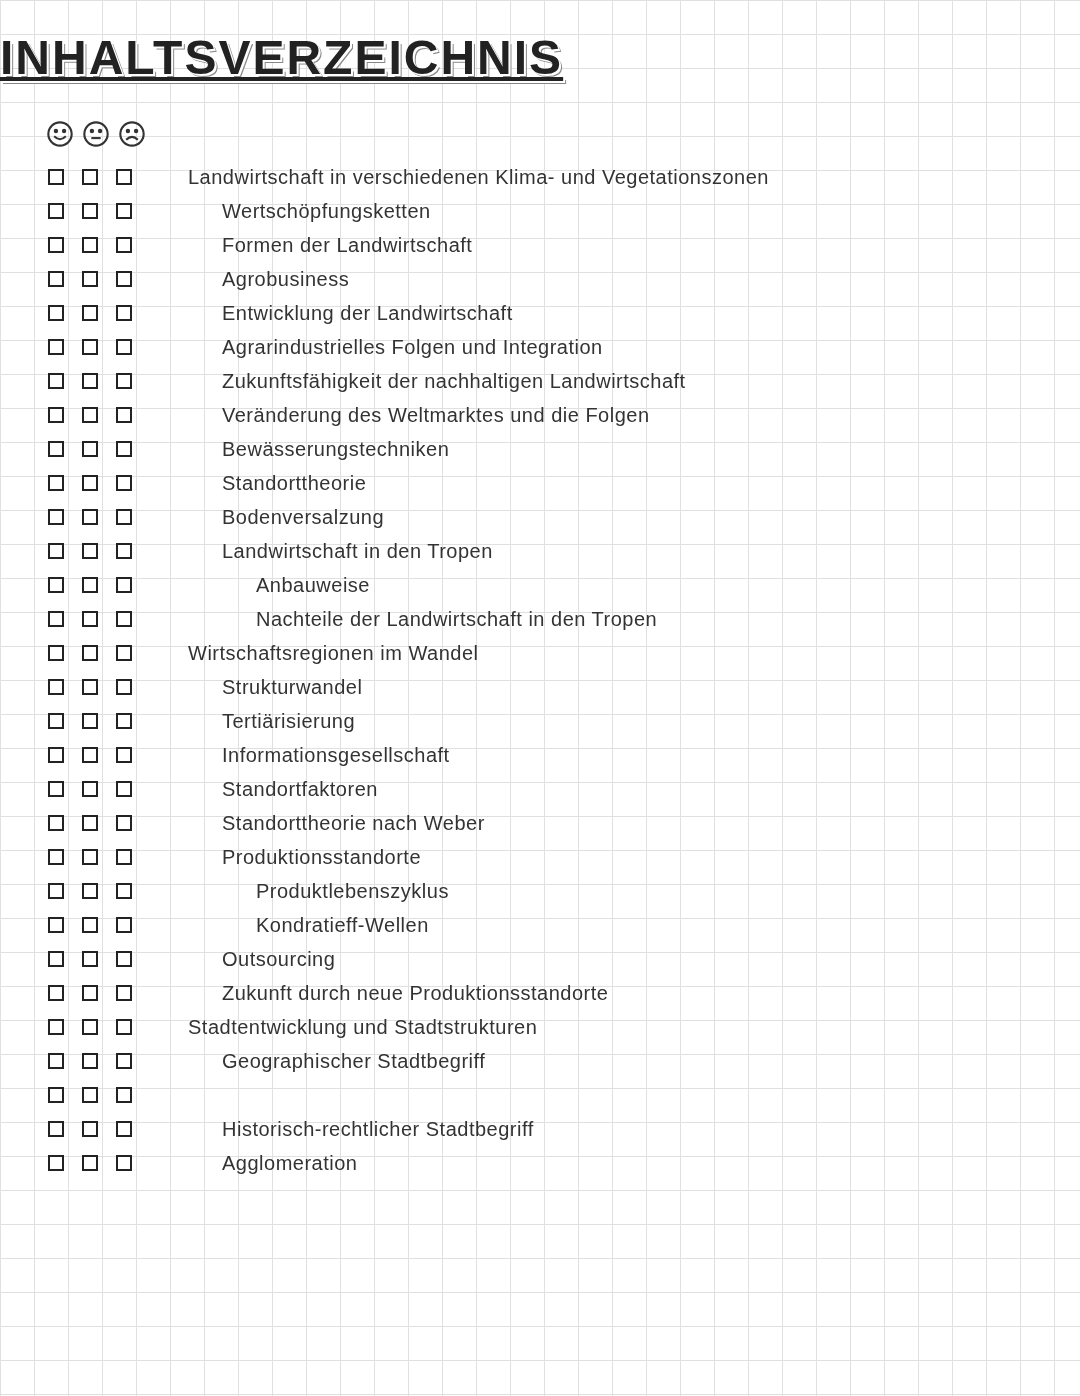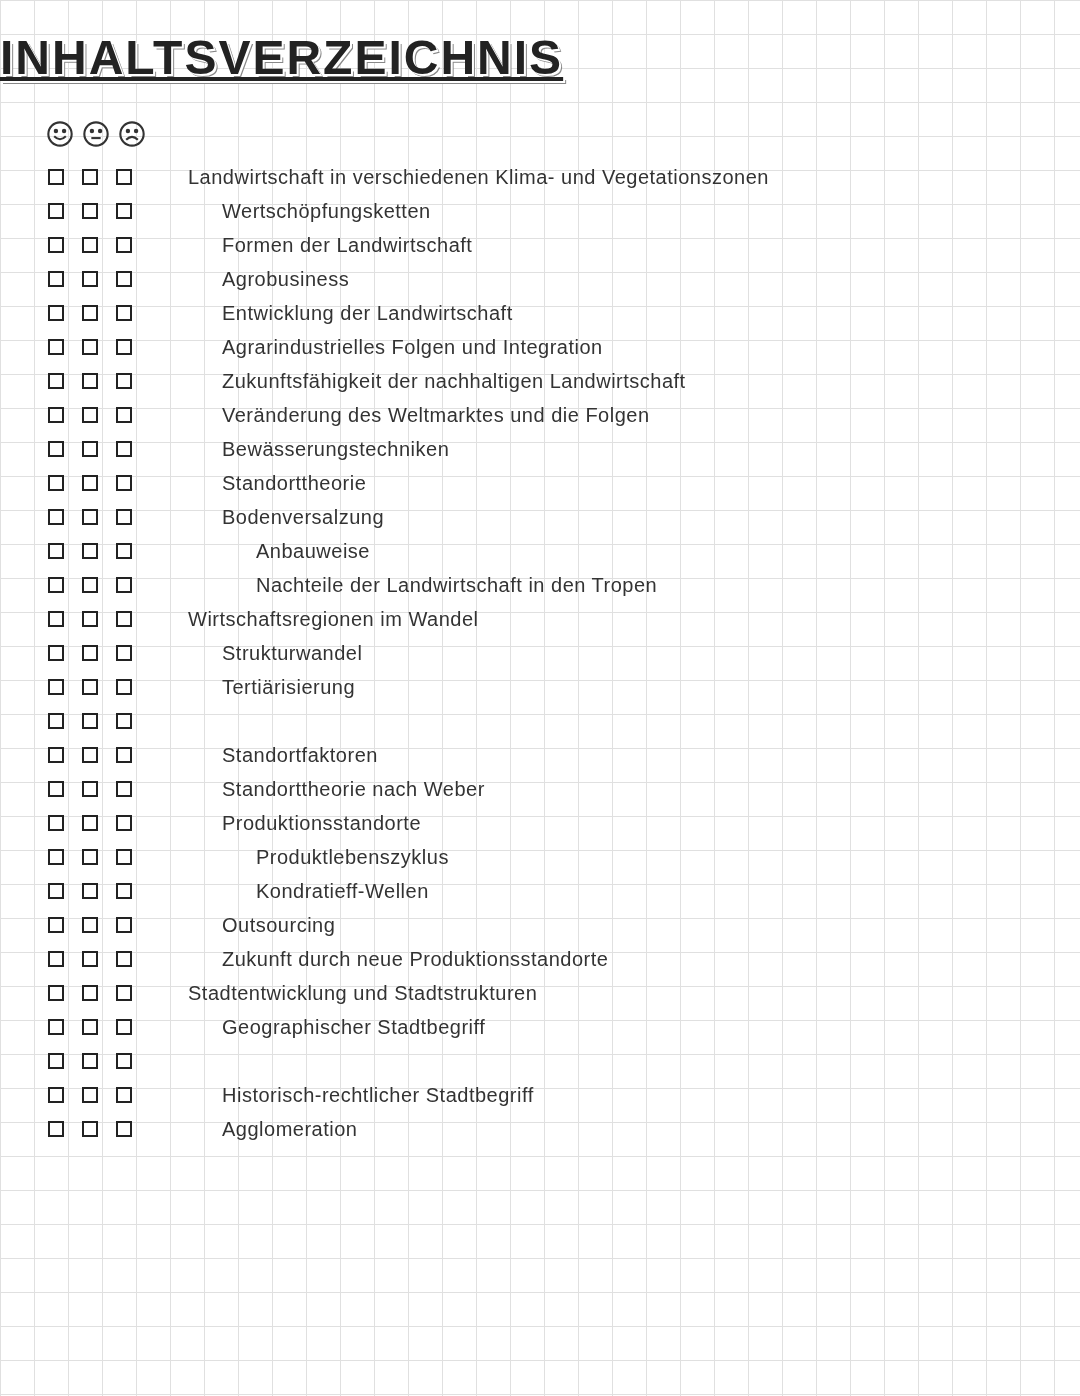--- a/index.html
+++ b/index.html
@@ -188,20 +188,28 @@
         <div class="checkbox"></div>
       </div>
       <div class="topic indent-1">Bodenversalzung</div>
     </div>
     <div class="row">
       <div class="checkboxes">
         <div class="checkbox"></div>
         <div class="checkbox"></div>
         <div class="checkbox"></div>
       </div>
+      <div class="topic indent-1">Landwirtschaft in den Tropen</div>
+    </div>
+    <div class="row">
+      <div class="checkboxes">
+        <div class="checkbox"></div>
+        <div class="checkbox"></div>
+        <div class="checkbox"></div>
+      </div>
       <div class="topic indent-2">Anbauweise</div>
     </div>
     <div class="row">
       <div class="checkboxes">
         <div class="checkbox"></div>
         <div class="checkbox"></div>
         <div class="checkbox"></div>
       </div>
       <div class="topic indent-2">Nachteile der Landwirtschaft in den Tropen</div>
     </div>
@@ -228,20 +236,21 @@
         <div class="checkbox"></div>
       </div>
       <div class="topic indent-1">Tertiärisierung</div>
     </div>
     <div class="row">
       <div class="checkboxes">
         <div class="checkbox"></div>
         <div class="checkbox"></div>
         <div class="checkbox"></div>
       </div>
+      <div class="topic indent-1">Informationsgesellschaft</div>
     </div>
     <div class="row">
       <div class="checkboxes">
         <div class="checkbox"></div>
         <div class="checkbox"></div>
         <div class="checkbox"></div>
       </div>
       <div class="topic indent-1">Standortfaktoren</div>
     </div>
     <div class="row">

